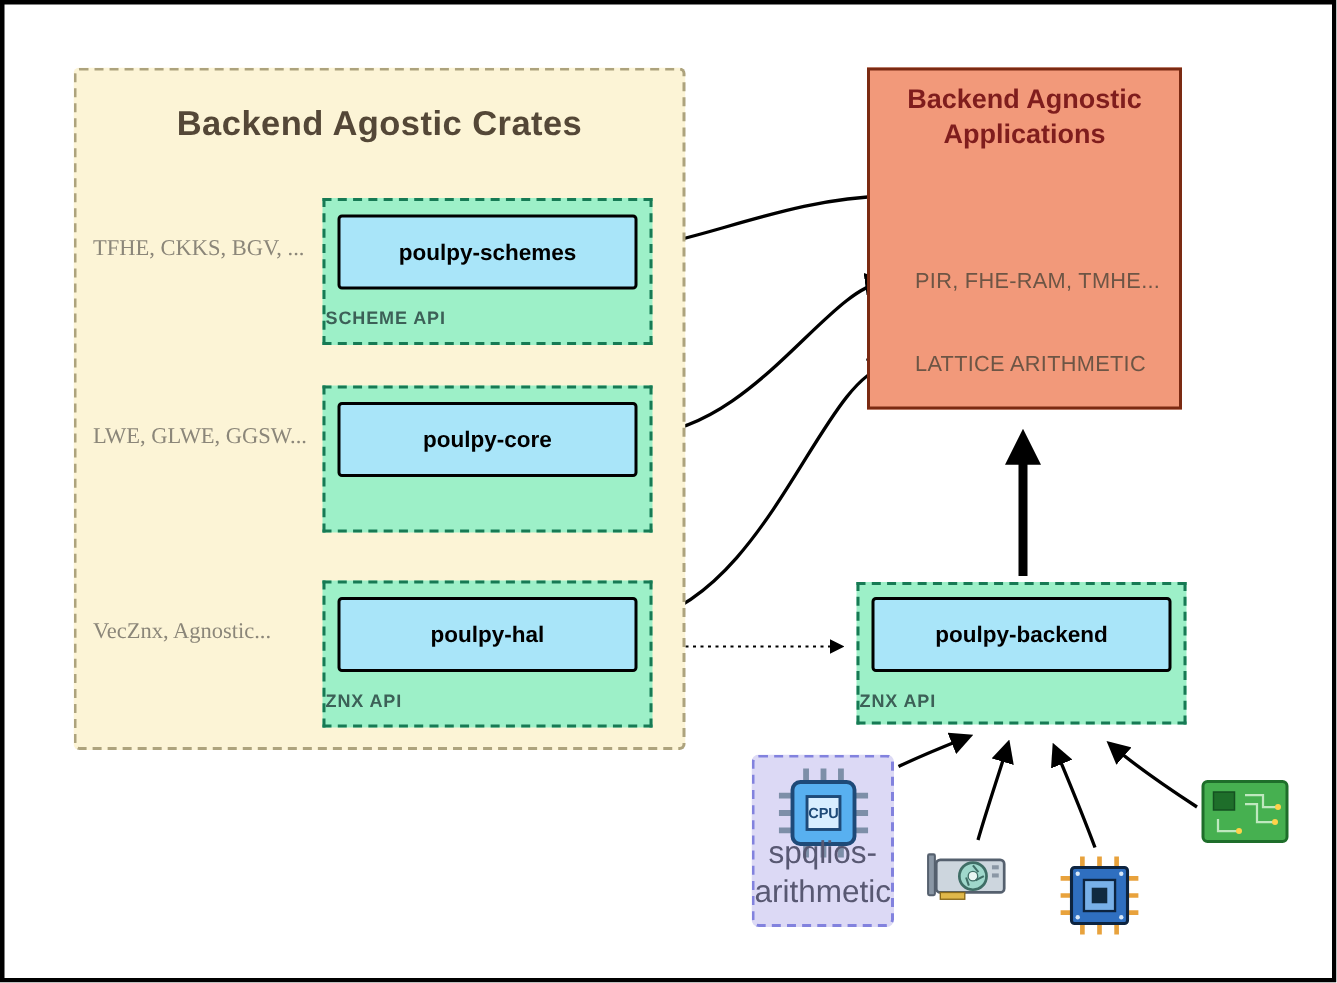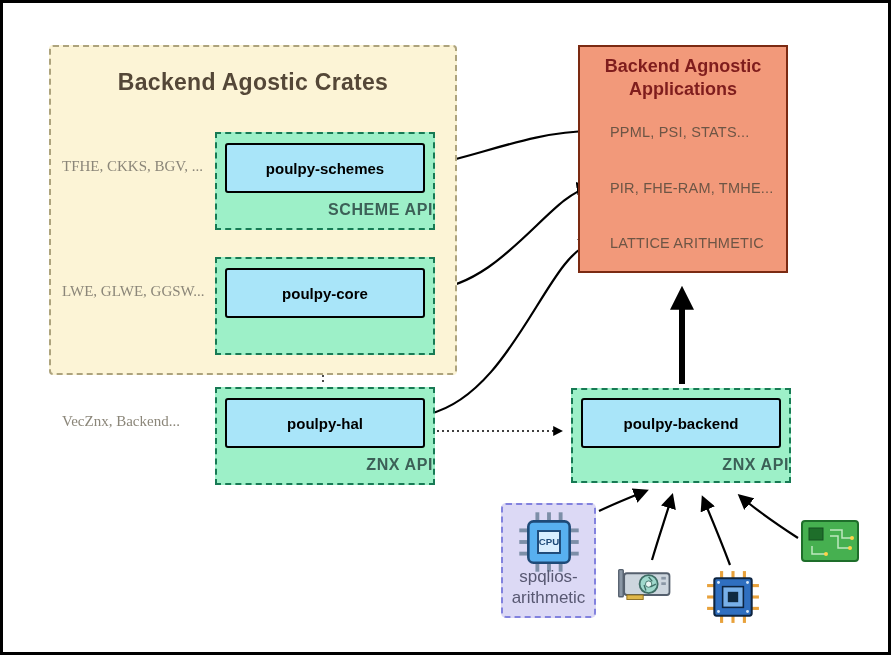--- a/index.html
+++ b/index.html
@@ -3,41 +3,41 @@
 <meta charset="utf-8">
 <style>
   html,body{margin:0;padding:0;background:#fff;}
   .frame{
     position:relative;width:891px;height:655px;box-sizing:border-box;
     background:#ffffff;border:3px solid #000;overflow:hidden;
     font-family:"Liberation Sans", sans-serif;
   }
   
   .crates-panel{
-    position:absolute;left:46px;top:42px;width:408px;height:330px;box-sizing:border-box;
+    position:absolute;left:46px;top:42px;width:408px;height:455px;box-sizing:border-box;
     background:#fcf4d6;border:2px dashed #ada37d;border-radius:4px;
   }
   .crates-title{
     position:absolute;left:0;top:22px;width:100%;text-align:center;
     font-size:23px;font-weight:bold;color:#544737;letter-spacing:.3px;
   }
   .module-group{
     position:absolute;left:164px;width:220px;height:98px;box-sizing:border-box;
     background:#9df0c8;border:2px dashed #177a54;
   }
   .mg1{top:85px;} .mg2{top:210px;} .mg3{top:340px;}
   .module-chip{
     position:absolute;left:8px;right:8px;top:9px;height:50px;box-sizing:border-box;
     background:#a9e5f9;border:2px solid #000;border-radius:3px;
     display:flex;align-items:center;justify-content:center;
     font-size:15px;font-weight:600;color:#000;white-space:nowrap;
   }
   .api-label{
-    position:absolute;left:0;bottom:9px;width:100%;text-align:right;
-    font-size:16px;color:#3c6057;letter-spacing:.6px;font-weight:600;
+    position:absolute;left:0;bottom:9px;width:100%;text-align:left;
+    font-size:12px;color:#3c6057;letter-spacing:.6px;font-weight:600;
   }
   .annotation{
     position:absolute;left:11px;width:150px;font-size:15px;color:#8b8679;
     white-space:nowrap;
     font-family:Liberation Serif, serif;
   }
   .an1{top:111px;} .an2{top:236px;} .an3{top:366px;}
   
   .apps-panel{
     position:absolute;left:575px;top:42px;width:210px;height:228px;box-sizing:border-box;
@@ -59,21 +59,21 @@
   }
   .backend-group .module-chip{top:8px;}
   .backend-group .api-label{bottom:7px;}
   
   .spqlios-box{
     position:absolute;left:498px;top:500px;width:95px;height:115px;box-sizing:border-box;
     background:#dcd9f5;border:2px dashed #8282de;border-radius:5px;
   }
   .spqlios-label{
     position:absolute;left:0;bottom:8px;width:100%;text-align:center;
-    font-size:17px;color:#585872;line-height:1.25;
+    font-size:21px;color:#585872;line-height:1.25;
   }
   .hw-icon{position:absolute;}
   .gpu-pos{left:613px;top:558px;width:58px;height:48px;}
   .chip-pos{left:702px;top:566px;width:56px;height:56px;}
   .pcb-pos{left:797px;top:514px;width:60px;height:48px;}
   .cpu-pos{position:absolute;left:50%;top:6px;transform:translateX(-50%);width:62px;height:62px;}
   
   .connections{position:absolute;left:0;top:0;width:891px;height:655px;pointer-events:none;}
 </style>
 </head>
@@ -106,21 +106,21 @@
     <path d="M 649 557 C 656 533, 663 513, 669 493" stroke="#000" stroke-width="2.2" fill="none" marker-end="url(#ah)"></path>
     <path d="M 727 562 C 718 538, 708 514, 700 495" stroke="#000" stroke-width="2.2" fill="none" marker-end="url(#ah)"></path>
     <path d="M 795 535 C 772 520, 752 506, 737 493" stroke="#000" stroke-width="2.2" fill="none" marker-end="url(#ah)"></path>
   </svg>
 
   <div class="crates-panel">
     <div class="crates-title">Backend Agostic Crates</div>
 
     <div class="annotation an1">TFHE, CKKS, BGV, ...</div>
     <div class="annotation an2">LWE, GLWE, GGSW...</div>
-    <div class="annotation an3">VecZnx, Backend...</div>
+    <div class="annotation an3">VecZnx, Agnostic...</div>
 
     <div class="module-group mg1">
       <div class="module-chip">poulpy-schemes</div>
       <div class="api-label">SCHEME API</div>
     </div>
 
     <div class="module-group mg2">
       <div class="module-chip">poulpy-core</div>
     </div>
 
@@ -128,21 +128,20 @@
       <div class="module-chip">poulpy-hal</div>
       <div class="api-label">ZNX API</div>
     </div>
   </div>
 
   <div class="apps-panel">
     <div class="apps-title">
       <div>Backend Agnostic</div>
       <div>Applications</div>
     </div>
-    <div class="apps-item it1">PPML, PSI, STATS...</div>
     <div class="apps-item it2">PIR, FHE-RAM, TMHE...</div>
     <div class="apps-item it3">LATTICE ARITHMETIC</div>
   </div>
 
   <div class="backend-group">
     <div class="module-chip">poulpy-backend</div>
     <div class="api-label">ZNX API</div>
   </div>
 
   <div class="spqlios-box">

